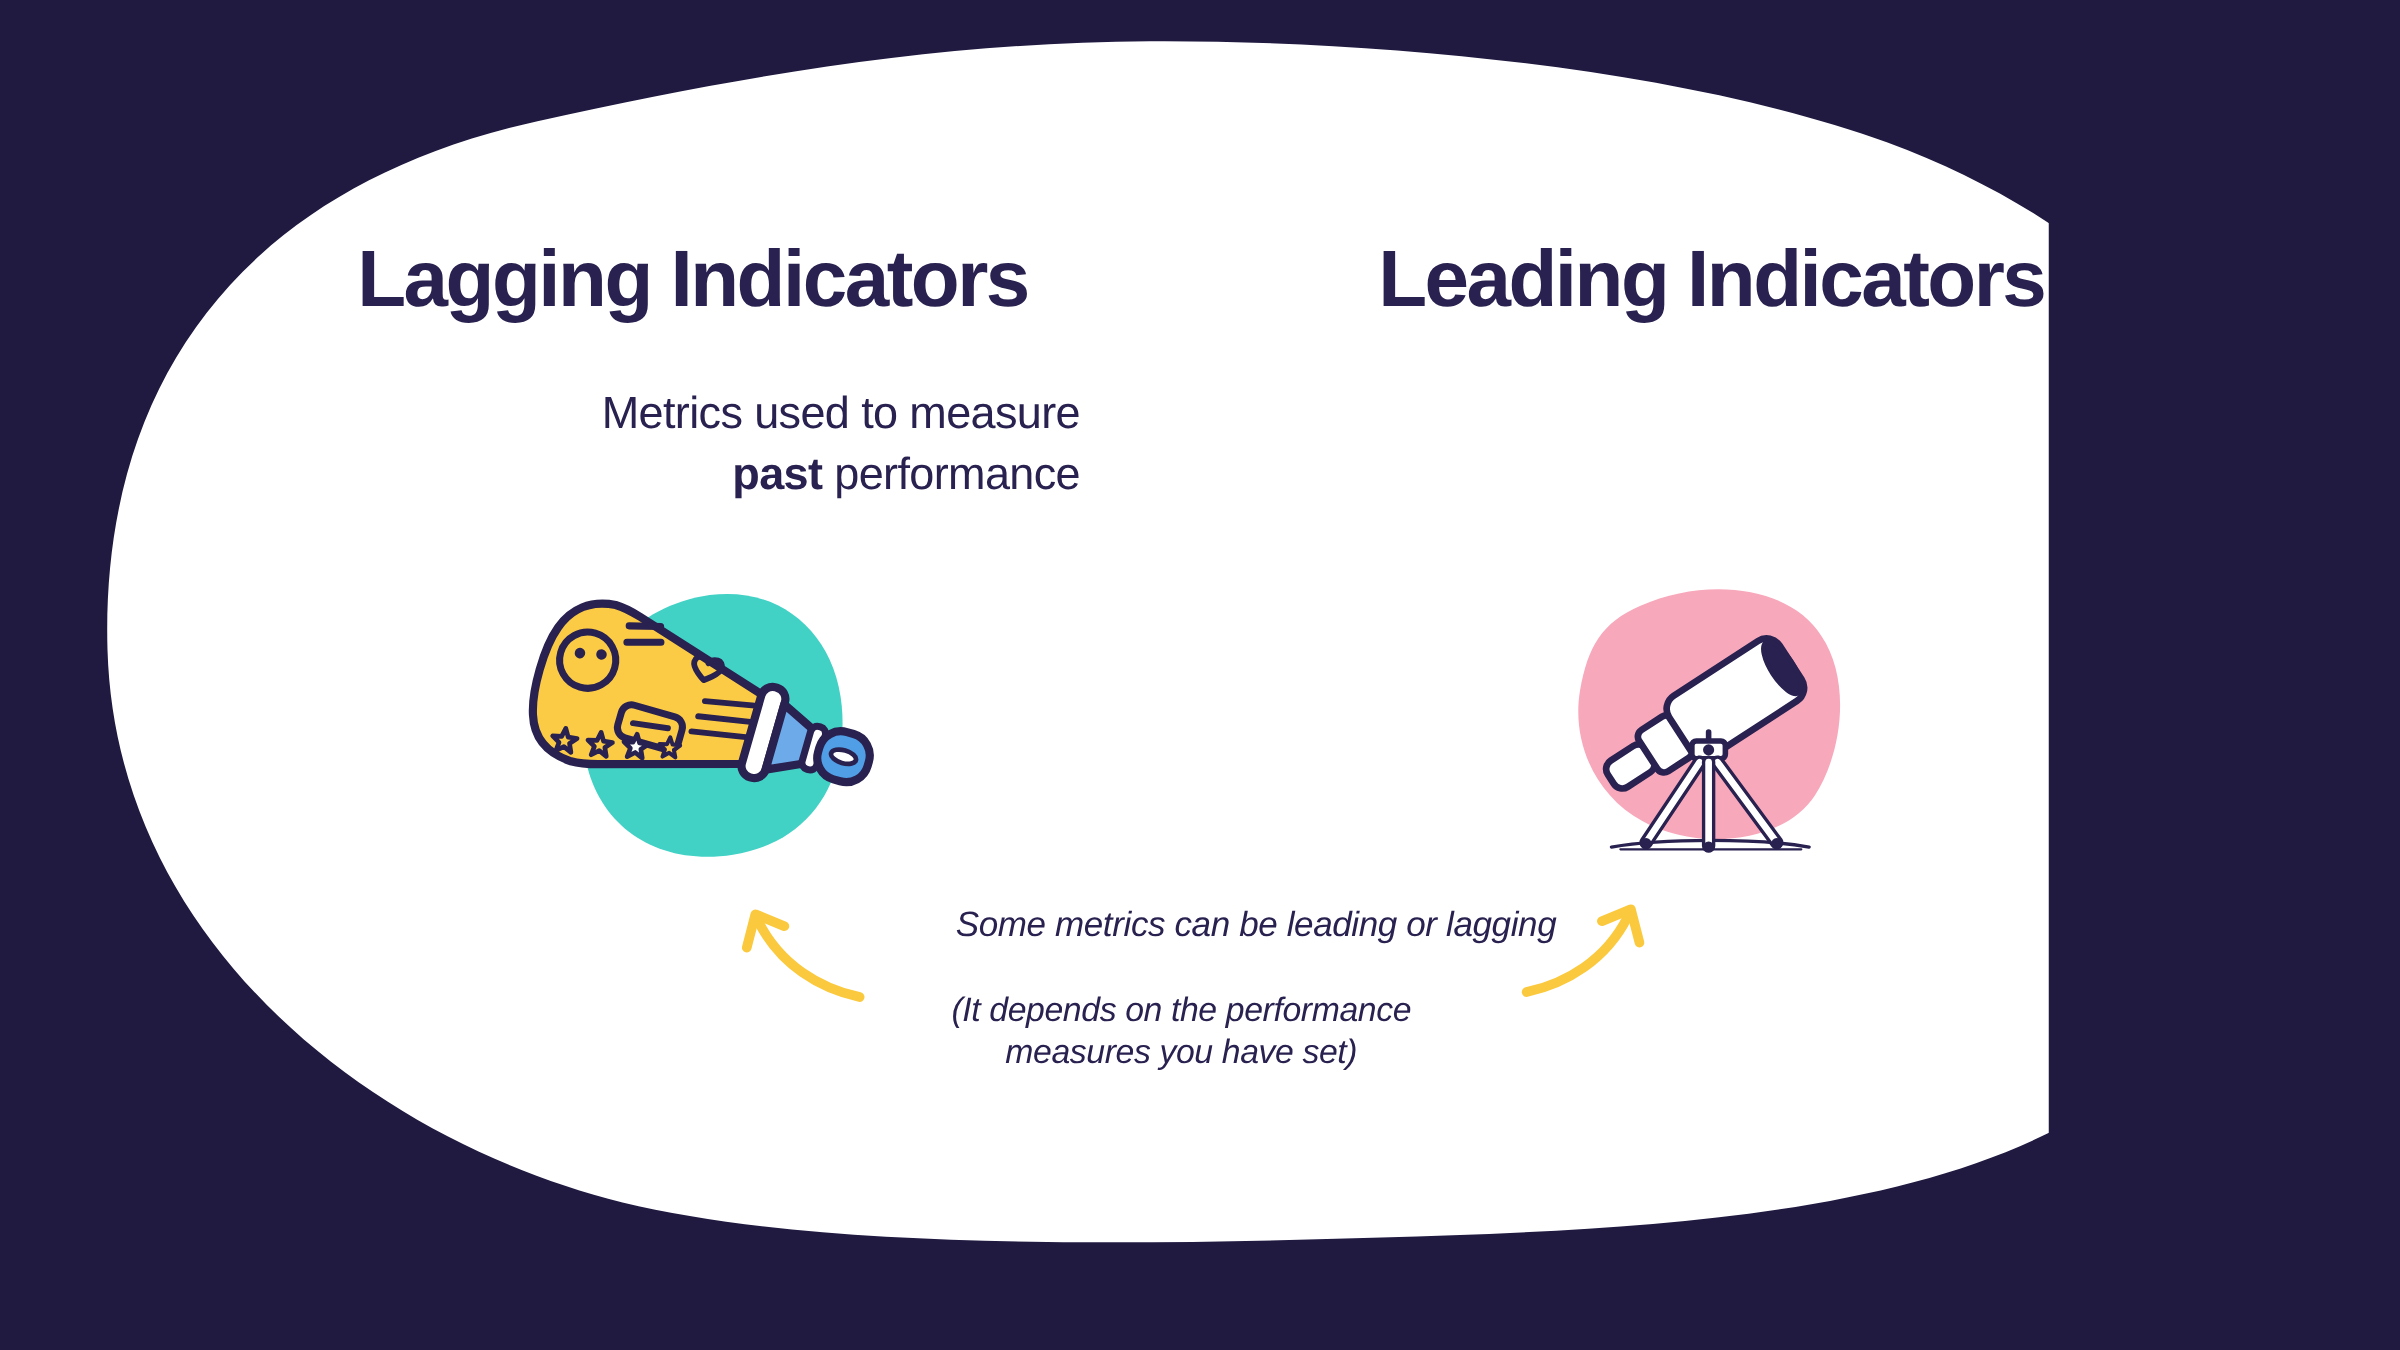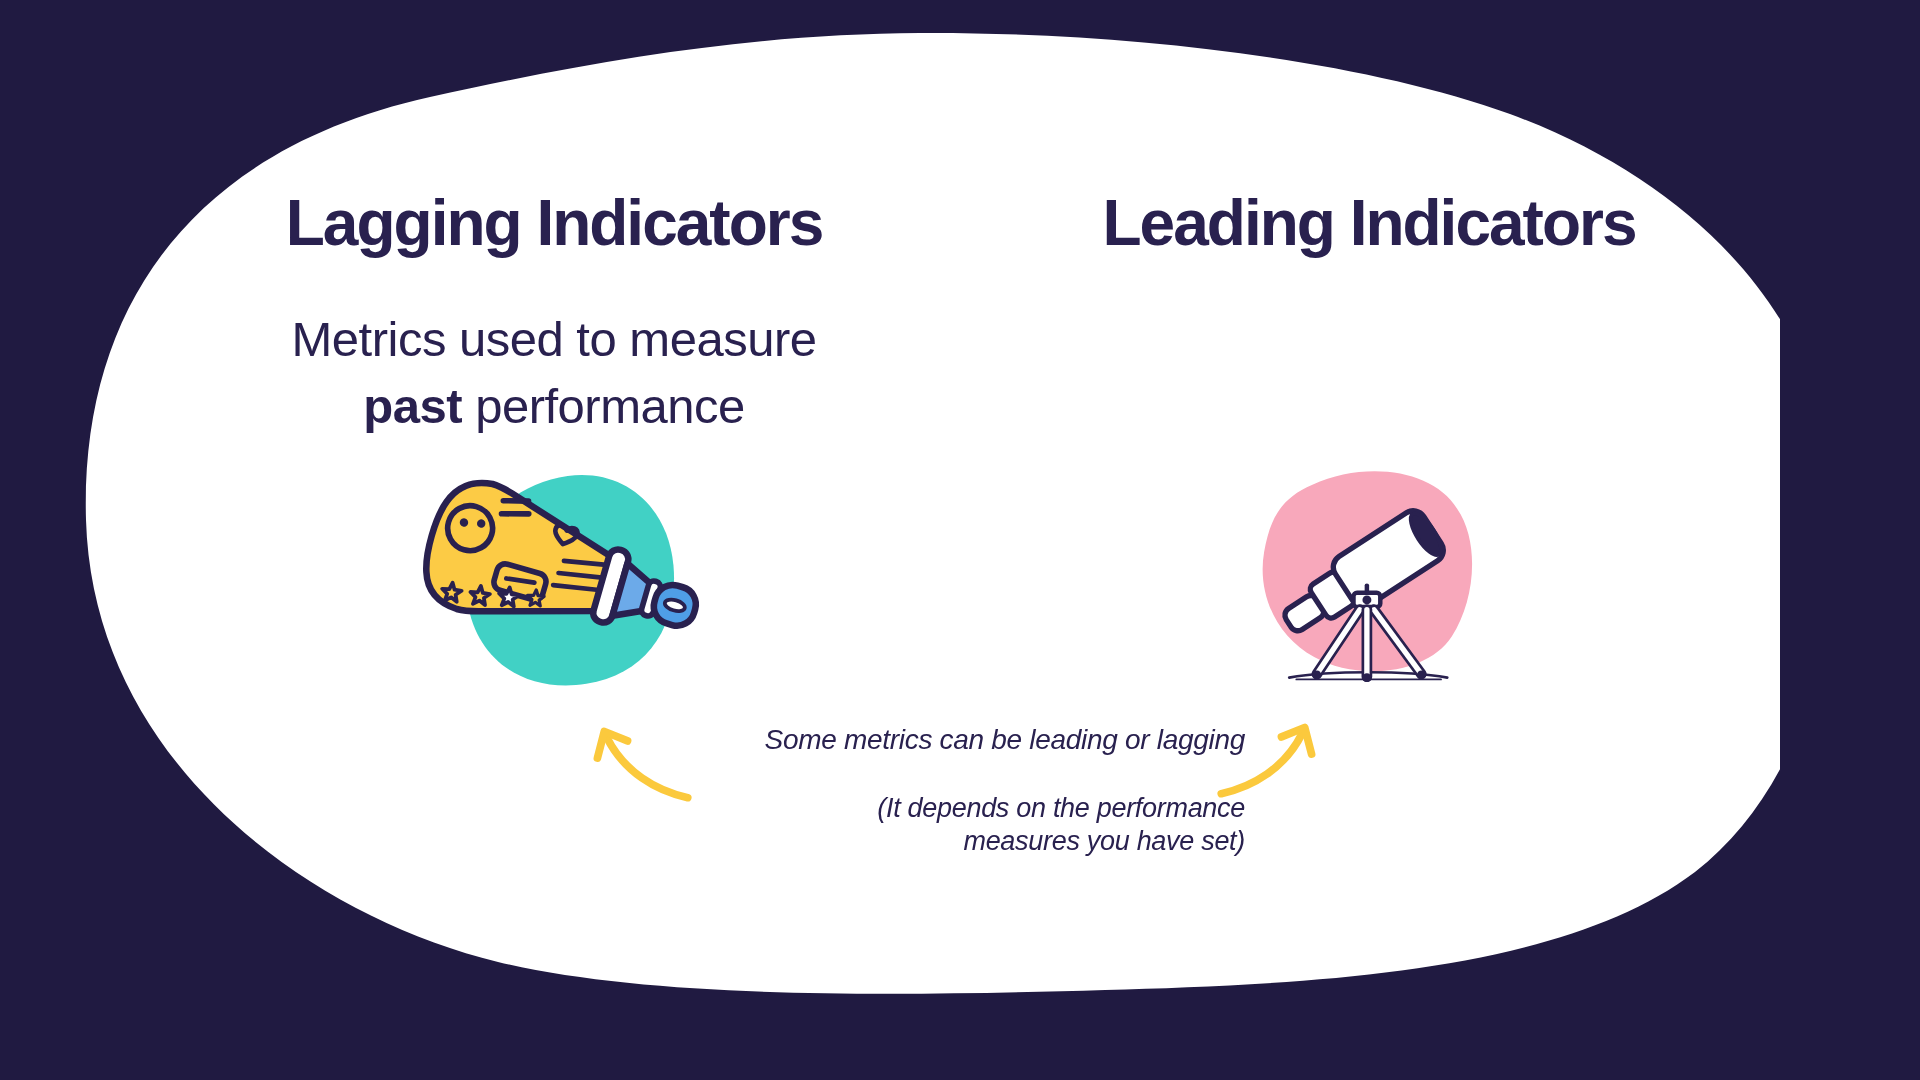--- a/index.html
+++ b/index.html
@@ -1,47 +1,47 @@
 <!DOCTYPE html>
 <html><head>
 <meta charset="utf-8">
 <style>
   html,body{margin:0;padding:0;background:#201a41;}
   .stage{
-    position:relative;width:1780px;height:1080px;overflow:hidden;
+    position:relative;width:1639px;height:1080px;overflow:hidden;
     background:#201a41;
     font-family:"Liberation Sans",sans-serif;
     color:#29214f;
   }
   .blob-svg{position:absolute;left:0;top:0;width:1920px;height:1080px;}
   .col-title{
     position:absolute;top:186px;width:600px;text-align:center;
     font-size:64px;font-weight:bold;letter-spacing:-2px;color:#29214f;
   }
   .col-title.left{left:254px;}
   .col-title.right{left:1069px;}
   .col-desc{
-    position:absolute;top:306px;width:620px;text-align:center;
-    font-size:49px;letter-spacing:-0.5px;line-height:1.36;color:#29214f;
+    position:absolute;top:306px;width:620px;text-align:right;
+    font-size:36px;letter-spacing:-0.5px;line-height:1.36;color:#29214f;
   }
   .col-desc.left{left:244px;}
   .col-desc.right{left:1059px;}
   .col-desc strong{font-weight:bold;}
   .illustration{position:absolute;}
   .illu-left{left:413px;top:448px;width:300px;height:262px;}
   .illu-right{left:1232px;top:446px;width:268px;height:256px;}
   .arrow{position:absolute;}
   .arrow-left{left:590px;top:722px;width:106px;height:86px;}
   .arrow-right{left:1210px;top:718px;width:112px;height:86px;}
   .note-1{
     position:absolute;left:645px;top:724px;width:600px;text-align:right;
     font-size:28px;font-style:italic;letter-spacing:-0.3px;color:#29214f;
   }
   .note-2{
-    position:absolute;left:645px;top:792px;width:600px;text-align:right;
+    position:absolute;left:645px;top:792px;width:600px;text-align:center;
     font-size:27px;font-style:italic;letter-spacing:-0.3px;line-height:1.22;color:#29214f;
   }
   .brand{
     position:absolute;right:62px;top:950px;
     font-size:60px;font-weight:bold;letter-spacing:-2.5px;color:#2fd258;
   }
 </style>
 </head>
 <body>
 

